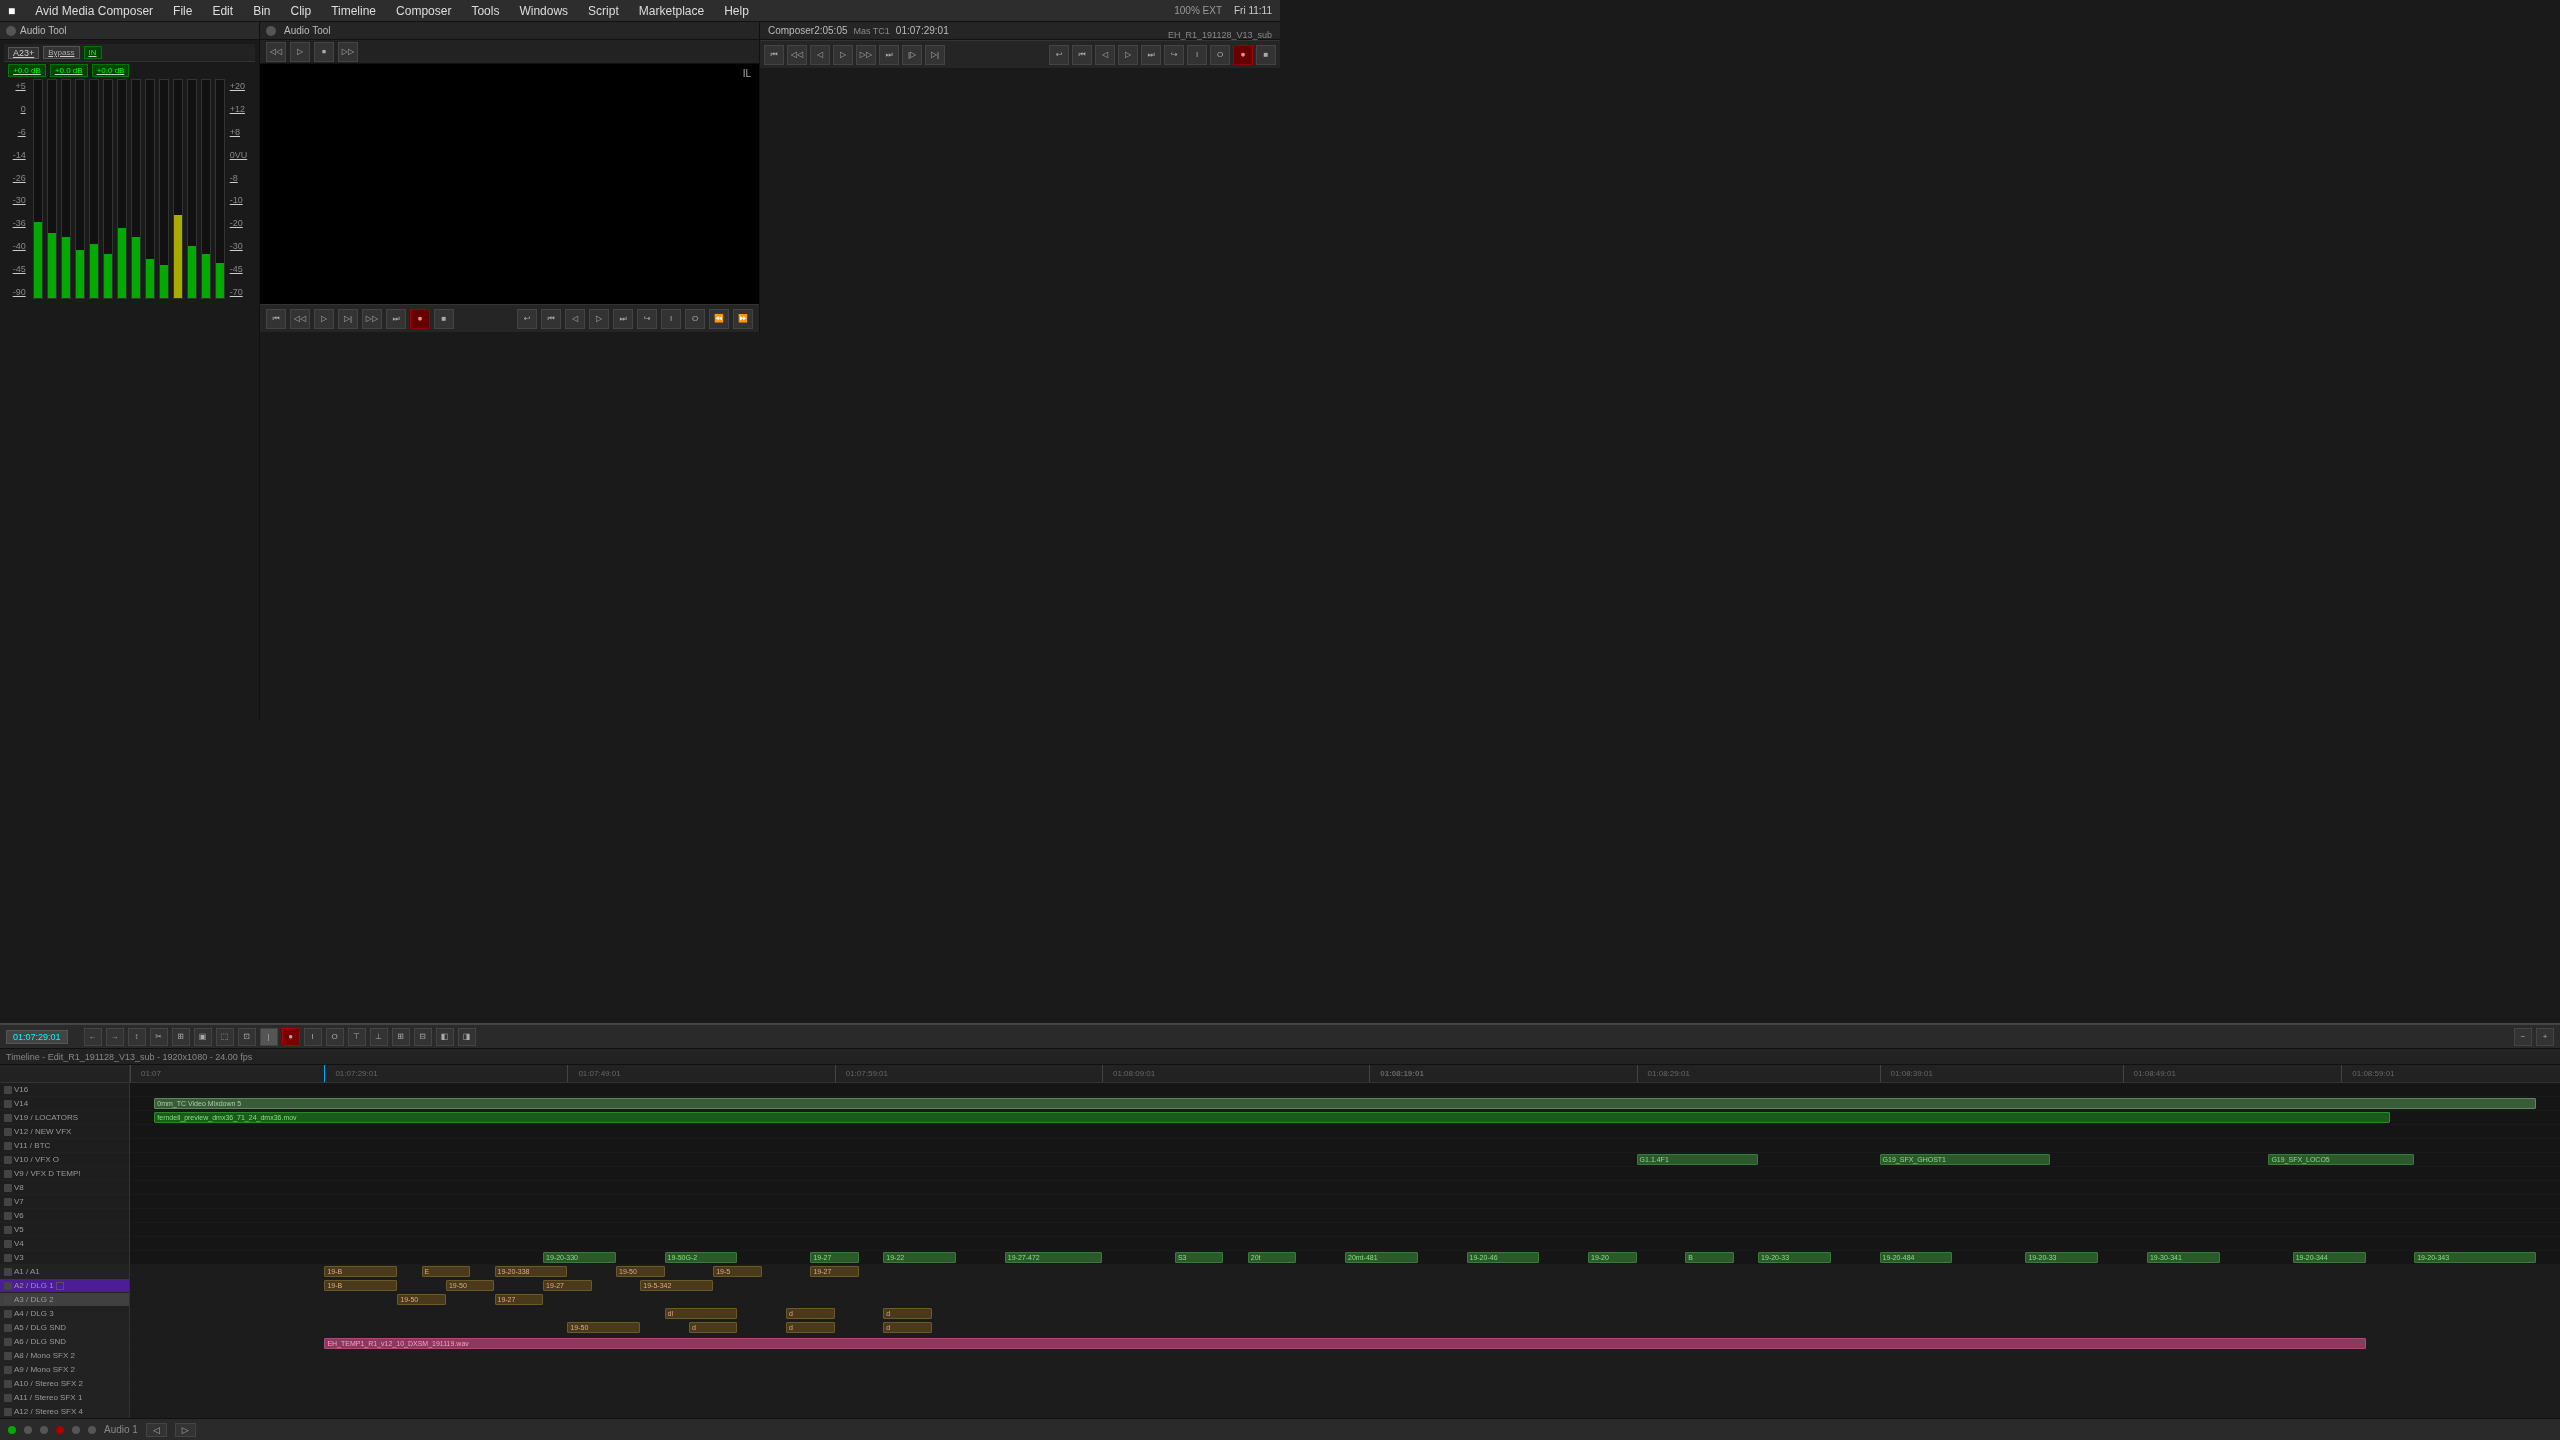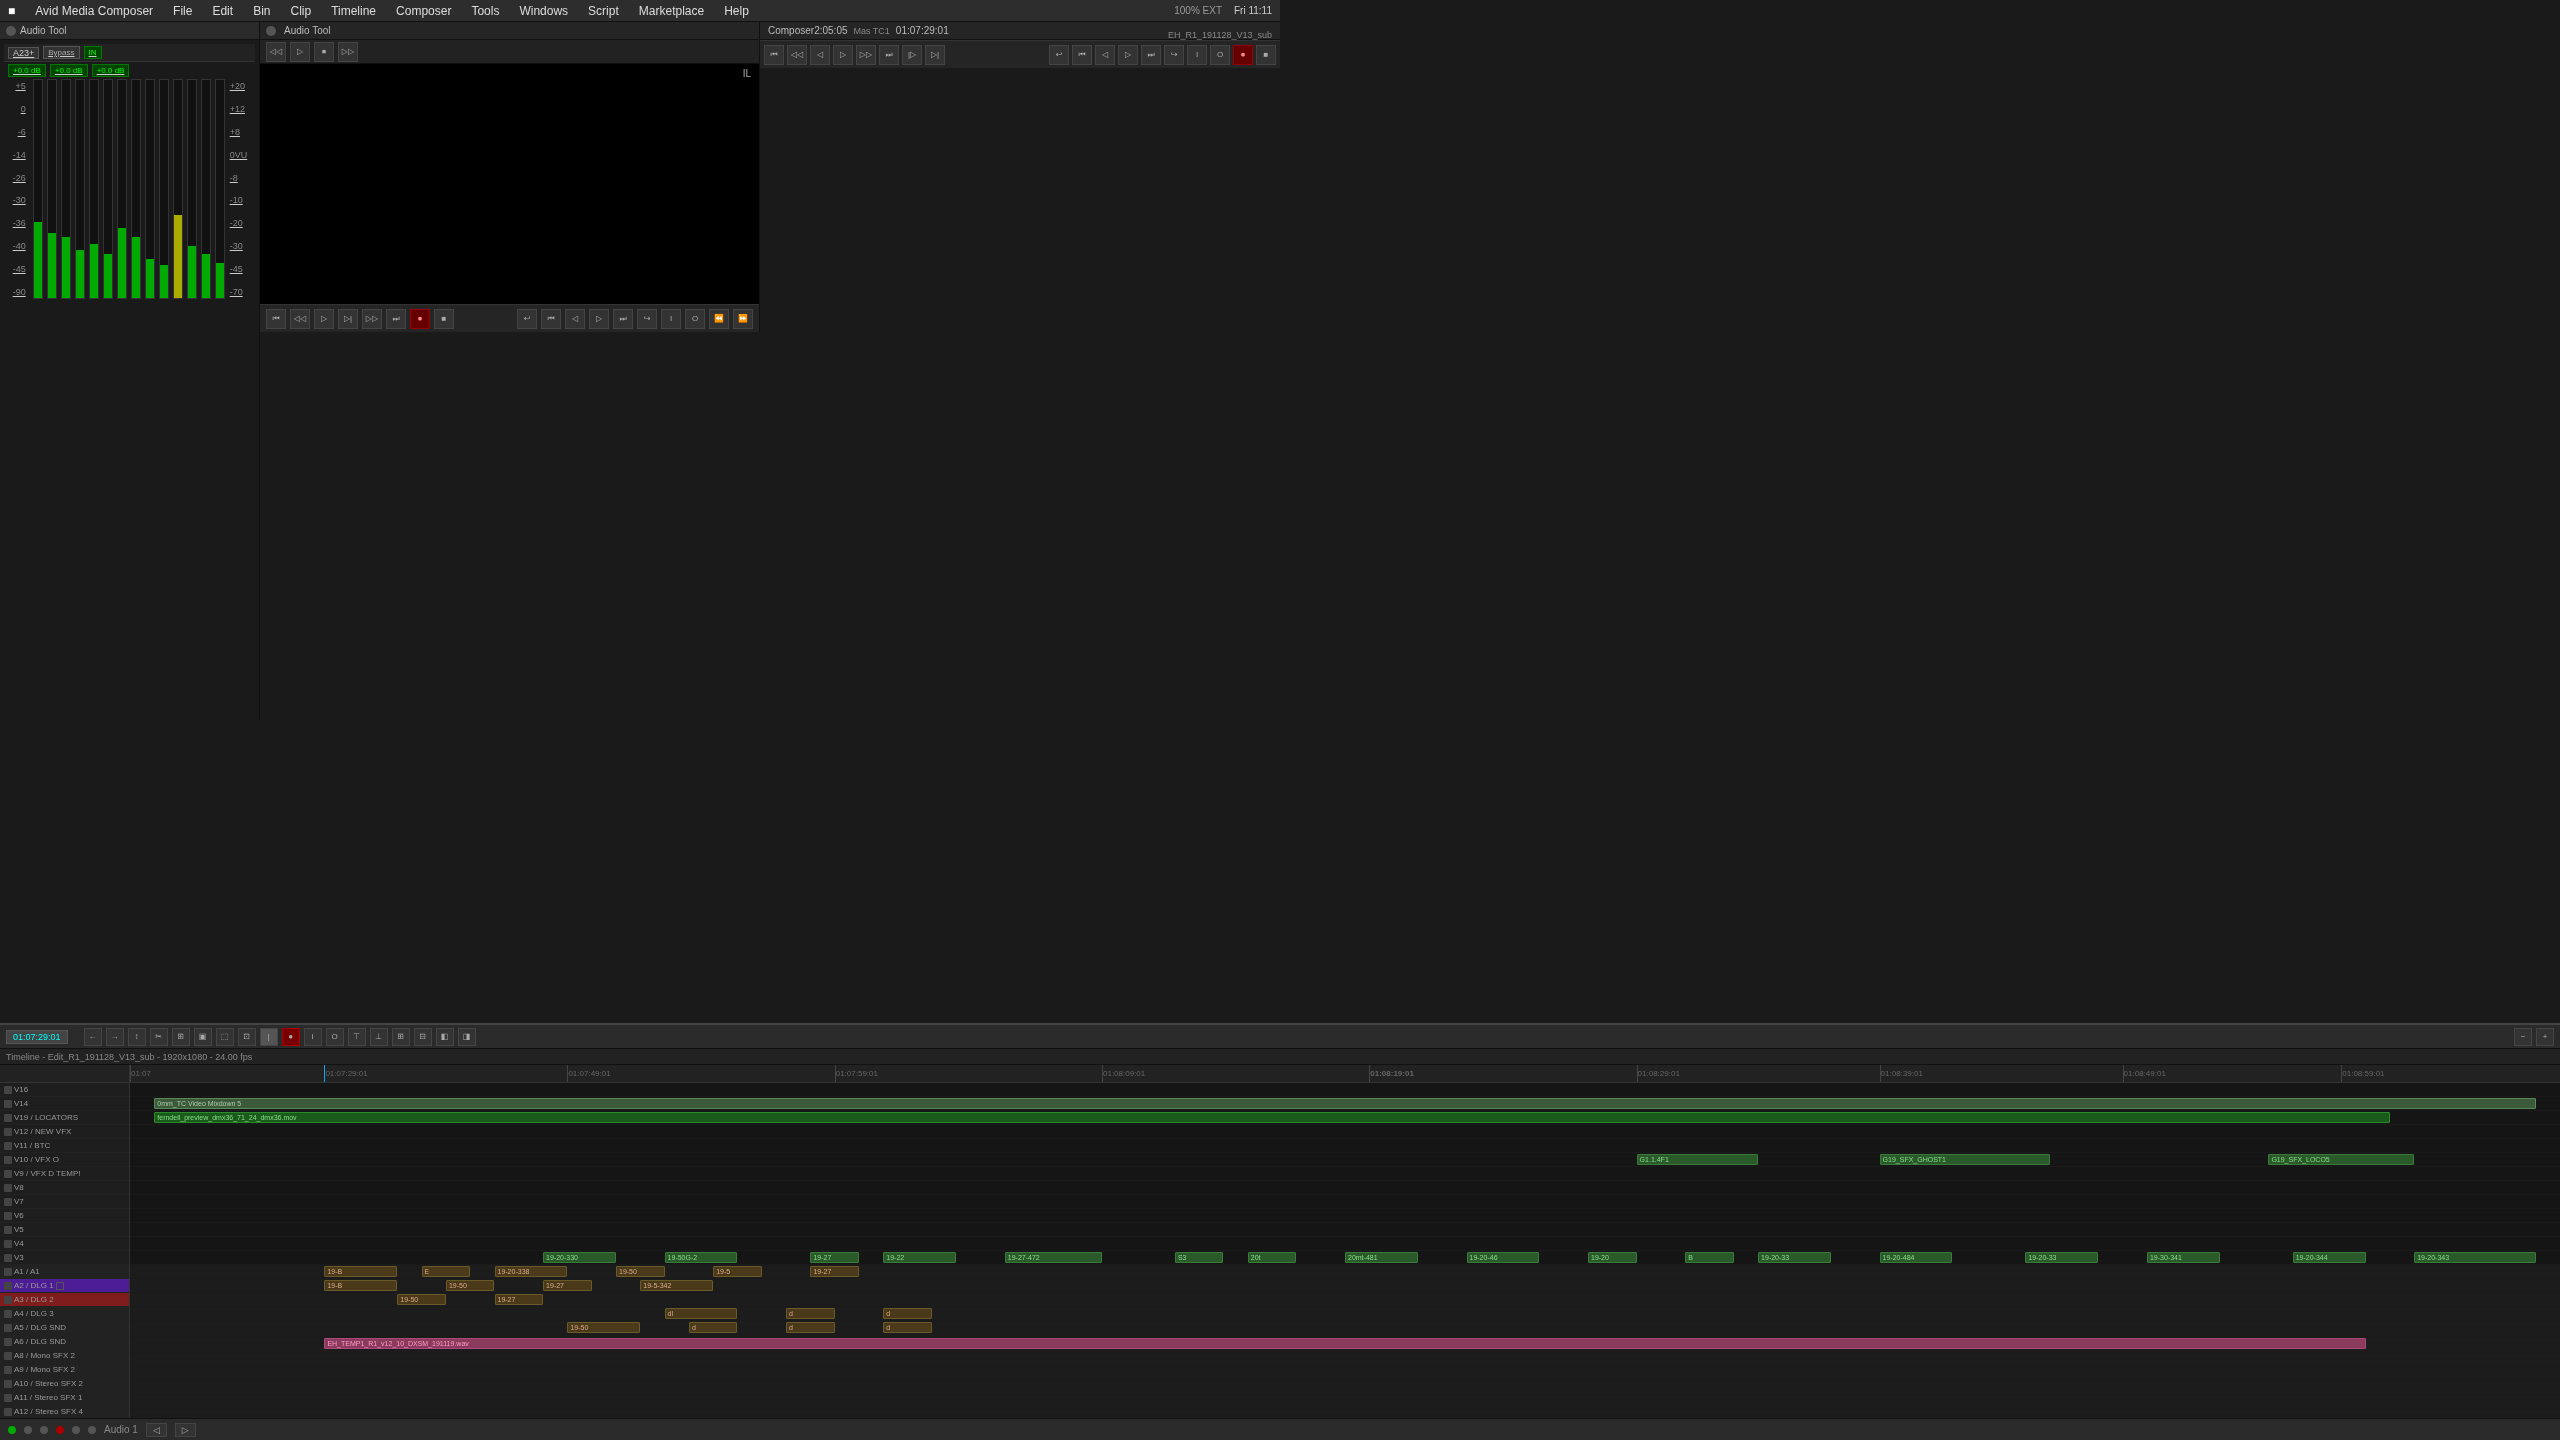--- a/index.html
+++ b/index.html
@@ -437,21 +437,21 @@
       overflow: hidden;
     }
 
     .ruler-tick {
       position: absolute;
       top: 0;
       height: 100%;
       border-left: 1px solid #444;
       font-size: 8px;
       color: #666;
-      padding-left: 0;
+      padding-left: 10px;
       display: flex;
       align-items: center;
     }
 
     .track-row {
       height: 14px;
       border-bottom: 1px solid #1a1a1a;
       position: relative;
     }
 
@@ -971,21 +971,21 @@
         </div>
       <div class="track-label" style="background:#222;">
           <span class="track-lock"></span>
           <span>A1 / A1</span>
         </div>
       <div class="track-label" style="background:#4c1d95;">
           <span class="track-lock"></span>
           <span>A2 / DLG 1</span>
           <span class="track-solo"></span>
         </div>
-      <div class="track-label" style="background:#7f1d1d;">
+      <div class="track-label" style="background:#404040;">
           <span class="track-lock"></span>
           <span>A3 / DLG 2</span>
         </div>
       <div class="track-label" style="background:#222;">
           <span class="track-lock"></span>
           <span>A4 / DLG 3</span>
         </div>
       <div class="track-label" style="background:#222;">
           <span class="track-lock"></span>
           <span>A5 / DLG SND</span>

